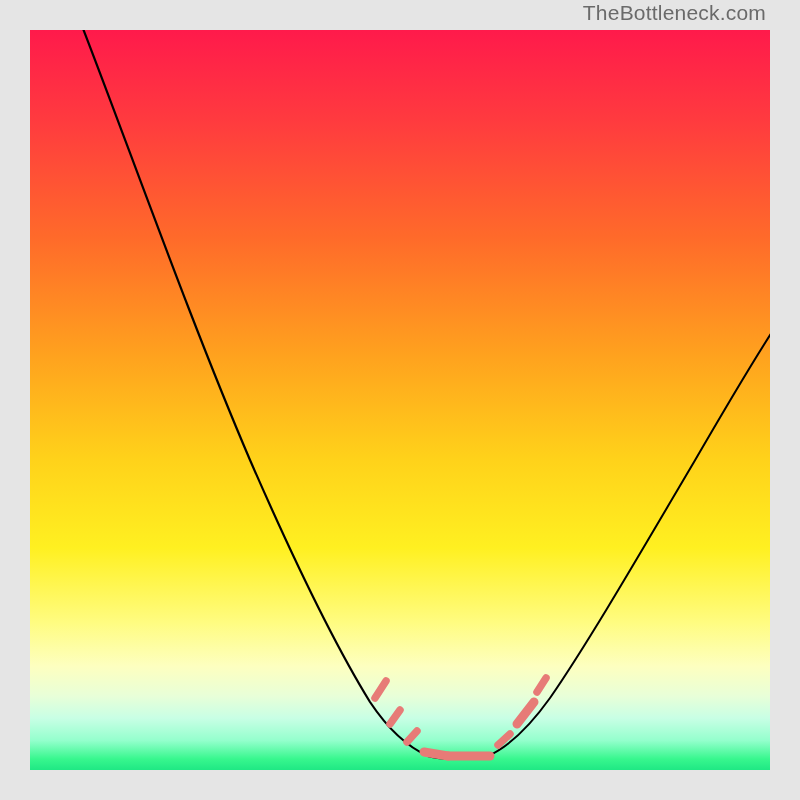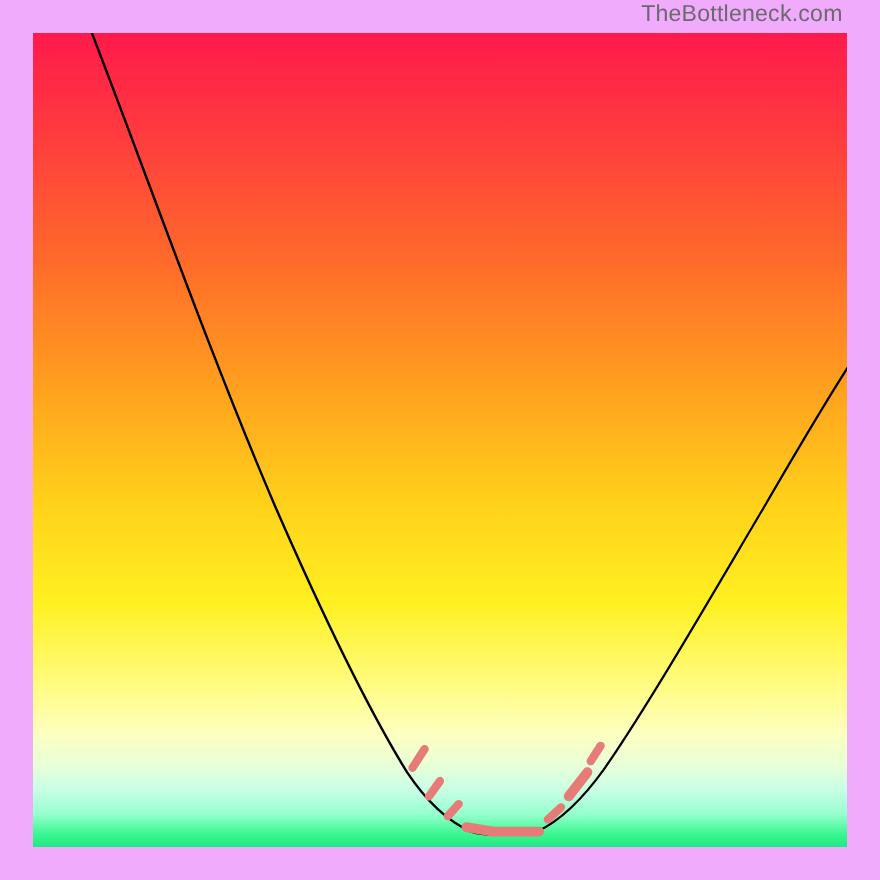--- a/index.html
+++ b/index.html
@@ -8,21 +8,21 @@
     width: 800px;
     height: 800px;
     overflow: hidden;
     background: #000;
     font-family: Arial, Helvetica, sans-serif;
   }
   .frame {
     position: relative;
     width: 800px;
     height: 800px;
-    background: #f0abfc;
+    background: #e5e5e5;
   }
   .plot-area {
     position: absolute;
     left: 30px;
     top: 30px;
     width: 740px;
     height: 740px;
     background: linear-gradient(to bottom,
       #ff1a4b 0%,
       #ff3a3f 12%,

